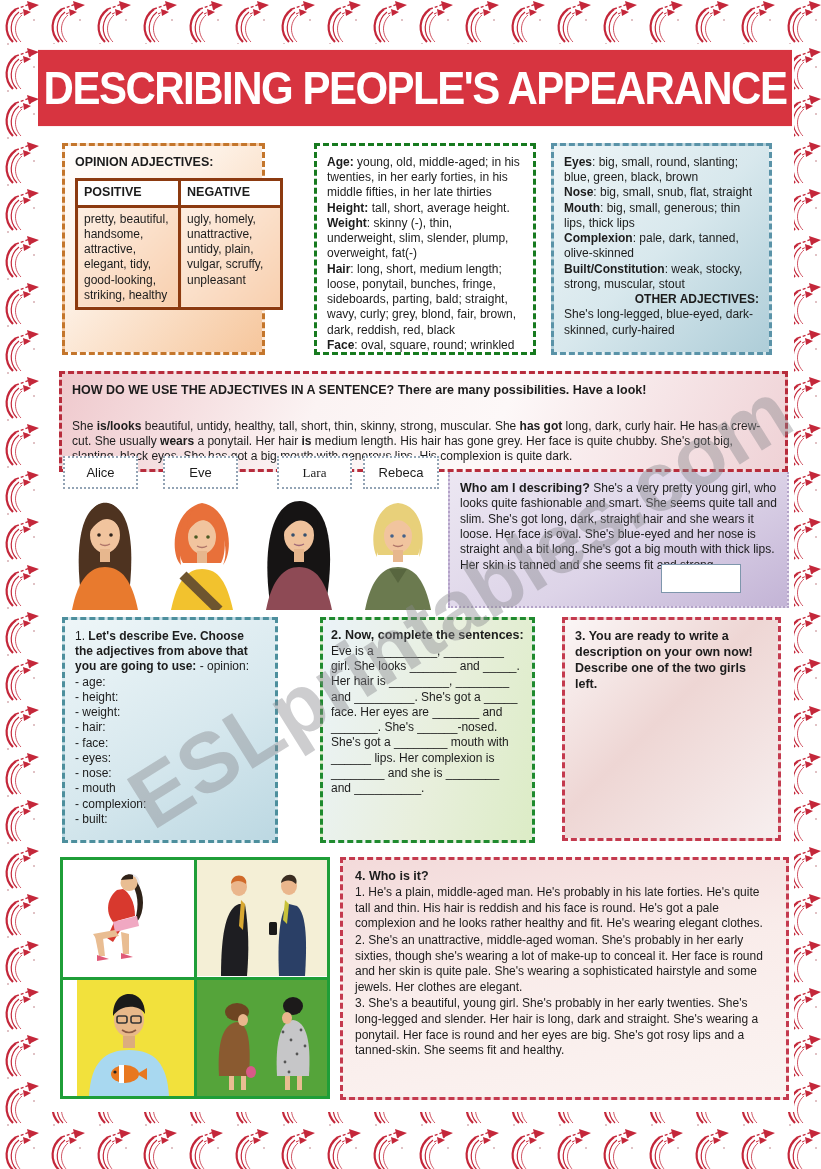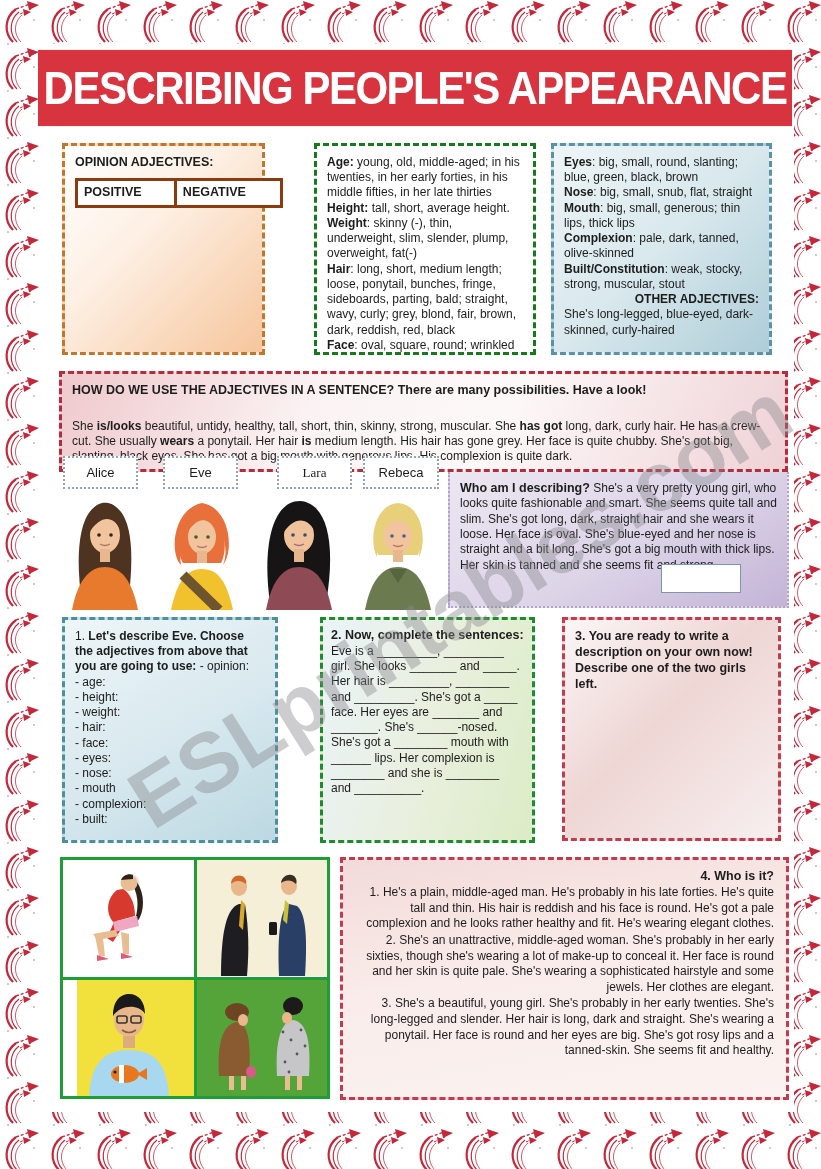--- a/index.html
+++ b/index.html
@@ -42,21 +42,21 @@
   .ex2{left:320px;top:617px;width:215px;height:226px;border:3px dashed #1f8a2e;padding:8px;
        background:linear-gradient(105deg,#ebf3f8 0%,#e8efdc 55%,#dcecc6 100%);}
   .ex2 .pre{white-space:pre-line;}
   .ex3{left:562px;top:617px;width:219px;height:224px;border:3px dashed #c43a4e;
        background:linear-gradient(135deg,#fbf6f6 0%,#eed6d4 45%,#f7efef 100%);}
   .grid{left:60px;top:857px;width:270px;height:242px;background:#1f9e38;
         display:grid;grid-template-columns:1fr 1fr;grid-template-rows:1fr 1fr;gap:3px;padding:3px;}
   .cell{background:#fff;overflow:hidden;}
   .ex4{left:340px;top:857px;width:449px;height:243px;border:3px dashed #c43a4e;padding:8px 12px;
        background:linear-gradient(170deg,#f3dada 0%,#f9ecea 45%,#fbf3f1 100%);font-size:12px;line-height:1.3;}
-  .ex4 p{margin:0 0 1px 0;text-align:right;}
+  .ex4 p{margin:0 0 1px 0;}
   .watermark{left:30px;top:540px;width:860px;height:130px;display:flex;align-items:center;justify-content:center;
              font-size:84px;font-weight:bold;color:rgba(135,135,140,0.42);white-space:nowrap;
              transform:rotate(-32deg);pointer-events:none;z-index:50;}
 </style>
 </head>
 <body>
 
 <div class="page">
 
   <svg class="bgpattern" width="821" height="1169">
@@ -82,20 +82,24 @@
 
   <div class="abs title">DESCRIBING PEOPLE'S APPEARANCE</div>
 
   <div class="abs box opinion">
     <div class="h">OPINION ADJECTIVES:</div>
     <table>
       <tbody>
           <tr>
         <th>POSITIVE</th>
         <th>NEGATIVE</th>
+      </tr>
+      <tr>
+        <td>pretty, beautiful, handsome, attractive, elegant, tidy, good-looking, striking, healthy</td>
+        <td>ugly, homely, unattractive, untidy, plain, vulgar, scruffy, unpleasant</td>
       </tr>
     </tbody>
       </table>
   </div>
 
   <div class="abs box feat1">
     <p><span class="lbl">Age:</span><span> young, old, middle-aged; in his twenties, in her early forties, in his middle fifties, in her late thirties</span></p>
     <p><span class="lbl">Height:</span><span> tall, short, average height.</span></p>
     <p><span class="lbl">Weight</span><span>: skinny (-), thin, underweight, slim, slender, plump, overweight, fat(-)</span></p>
     <p><span class="lbl">Hair</span><span>: long, short, medium length; loose, ponytail, bunches, fringe, sideboards, parting, bald; straight, wavy, curly; grey, blond, fair, brown, dark, reddish, red, black</span></p>

